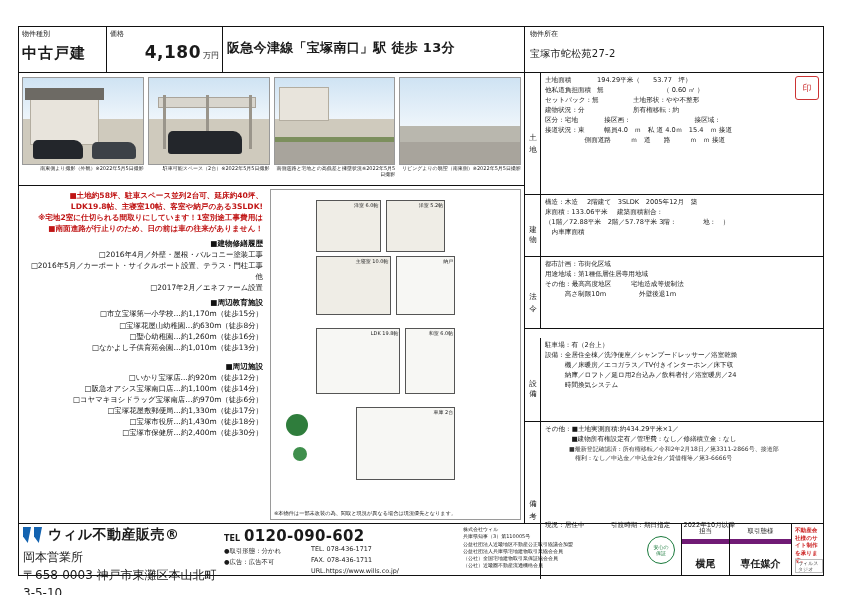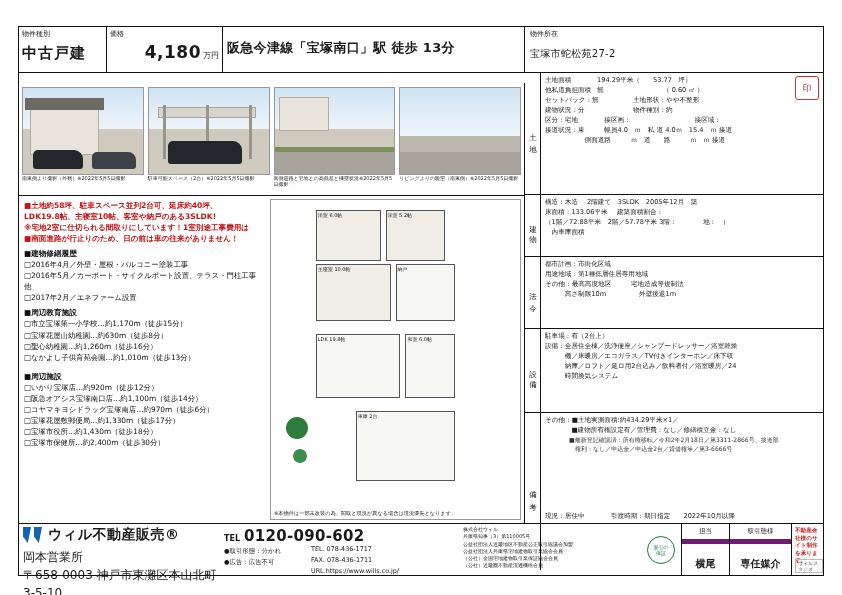--- a/index.html
+++ b/index.html
@@ -31,21 +31,21 @@
   .hdr-c4{position:absolute;left:506px;top:0;right:0;height:100%;box-sizing:border-box;padding:2px 5px;}
   .lbl{font-size:7px;color:#222;}
   .v-big{font-size:15px;font-weight:bold;margin-top:5px;letter-spacing:1px;}
   .price-wrap{margin-top:3px;text-align:right;}
   .price{font-size:17px;font-weight:bold;letter-spacing:.5px;}
   .price-unit{font-size:8px;margin-left:2px;}
   .station{font-size:13px;font-weight:bold;margin-top:10px;letter-spacing:.3px;}
   .addr{font-size:10px;margin-top:8px;letter-spacing:.3px;}
 
   
-  .leftcol{position:absolute;left:0;top:56px;width:506px;bottom:52px;border-right:1px solid #111;box-sizing:border-box;}
+  .leftcol{position:absolute;left:0;top:46px;width:506px;bottom:52px;border-right:1px solid #111;box-sizing:border-box;text-align:right;}
 
   
   .photos{position:absolute;left:0;top:0;width:100%;height:113px;border-bottom:1px solid #111;box-sizing:border-box;padding:4px 3px 2px 3px;display:flex;gap:4px;}
   .ph{flex:1;position:relative;}
   .ph .img{width:100%;height:88px;border:1px solid #999;box-sizing:border-box;position:relative;overflow:hidden;}
   .ph .cap{font-size:5px;line-height:1.15;color:#222;margin-top:1px;}
 
   
   .sky{position:absolute;left:0;top:0;width:100%;height:48%;background:linear-gradient(#cfe3f3,#eef5fb);}
   .grnd{position:absolute;left:0;bottom:0;width:100%;height:52%;background:#cfcabd;}
@@ -258,21 +258,21 @@
           <div class="kv">
               <div class="k">他私道負担面積</div>
               <div class="vv">無　　　　　　　　　（ 0.60 ㎡ ）</div>
             </div>
           <div class="kv">
               <div class="k" style="width:88px">セットバック：無</div>
               <div class="vv">土地形状：やや不整形</div>
             </div>
           <div class="kv">
               <div class="k" style="width:88px">建物状況：分</div>
-              <div class="vv">物件種別：約</div>
+              <div class="vv">所有権移転：約</div>
             </div>
           <div class="kv">
               <div class="k" style="width:110px">区分：宅地　　　　接区画：</div>
               <div class="vv">　　　　　　接区域：</div>
             </div>
           <div>接道状況：東　　　幅員4.0　ｍ　私 道 4.0ｍ　15.4　ｍ 接道</div>
           <div>　　　　　　側面道路　　　ｍ　道　　路　　　ｍ　ｍ 接道</div>
         </div>
       </div>
 
@@ -295,21 +295,21 @@
       <div class="rsec" style="height:72px;">
         <div class="side">法　令</div>
         <div class="rbody">
           <div>都市計画：市街化区域</div>
           <div>用途地域：第1種低層住居専用地域</div>
           <div>その他：最高高度地区　　　宅地造成等規制法</div>
           <div>　　　高さ制限10m　　　　　外壁後退1m</div>
         </div>
       </div>
 
-      <div class="rsec" style="height:84px;">
+      <div class="rsec" style="height:84px;margin-top:9px;">
         <div class="side">設　備</div>
         <div class="rbody">
           <div>駐車場：有（2台上）</div>
           <div>設備：全居住全棟／洗浄便座／シャンプードレッサー／浴室乾燥</div>
           <div>　　　機／床暖房／エコガラス／TV付きインターホン／床下収</div>
           <div>　　　納庫／ロフト／延ロ用2台込み／飲料者付／浴室暖房／24</div>
           <div>　　　時間換気システム</div>
         </div>
       </div>
 

